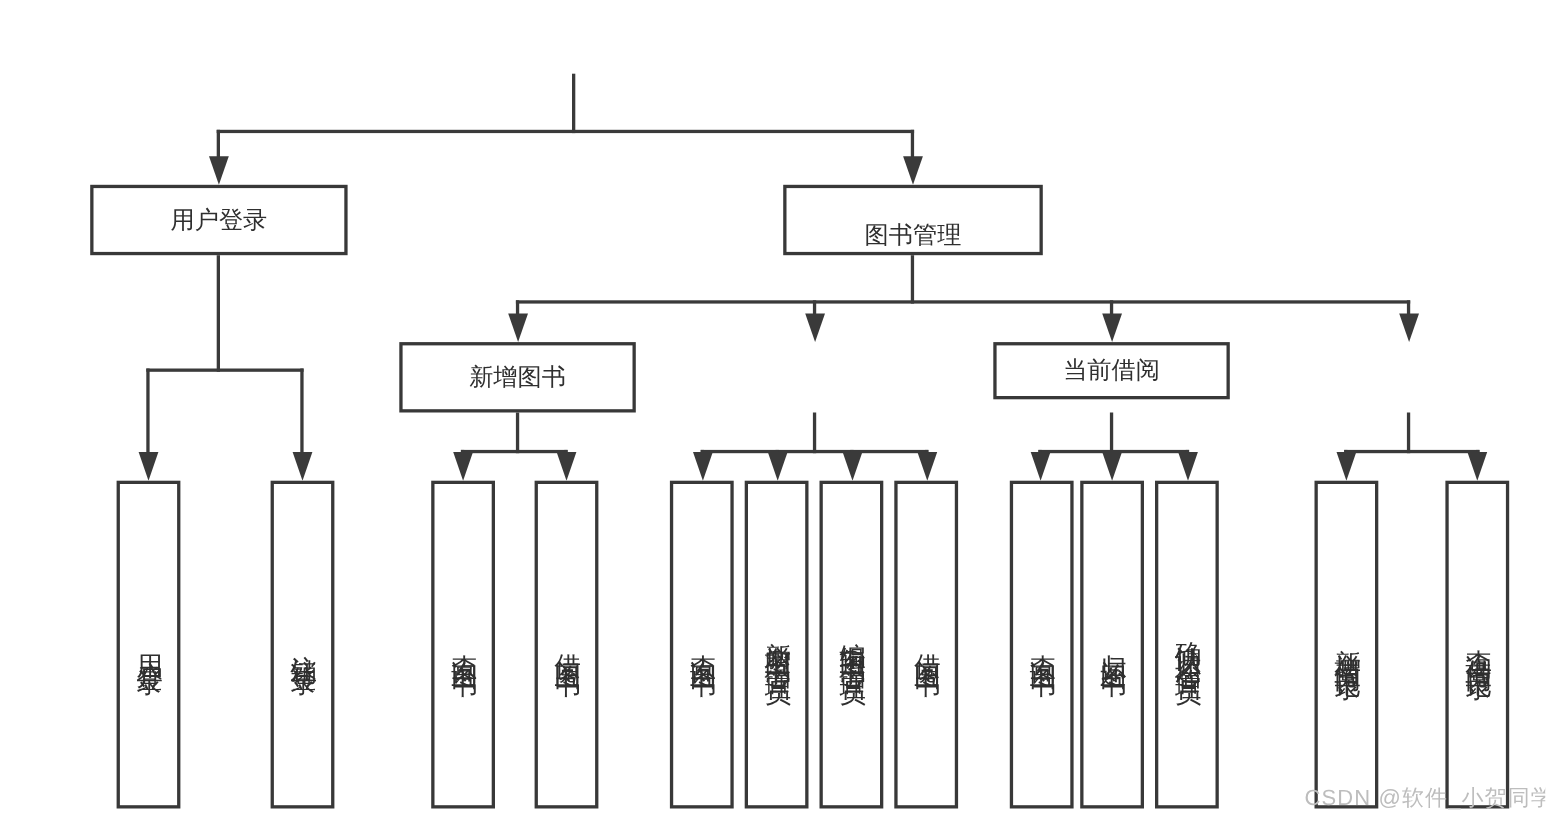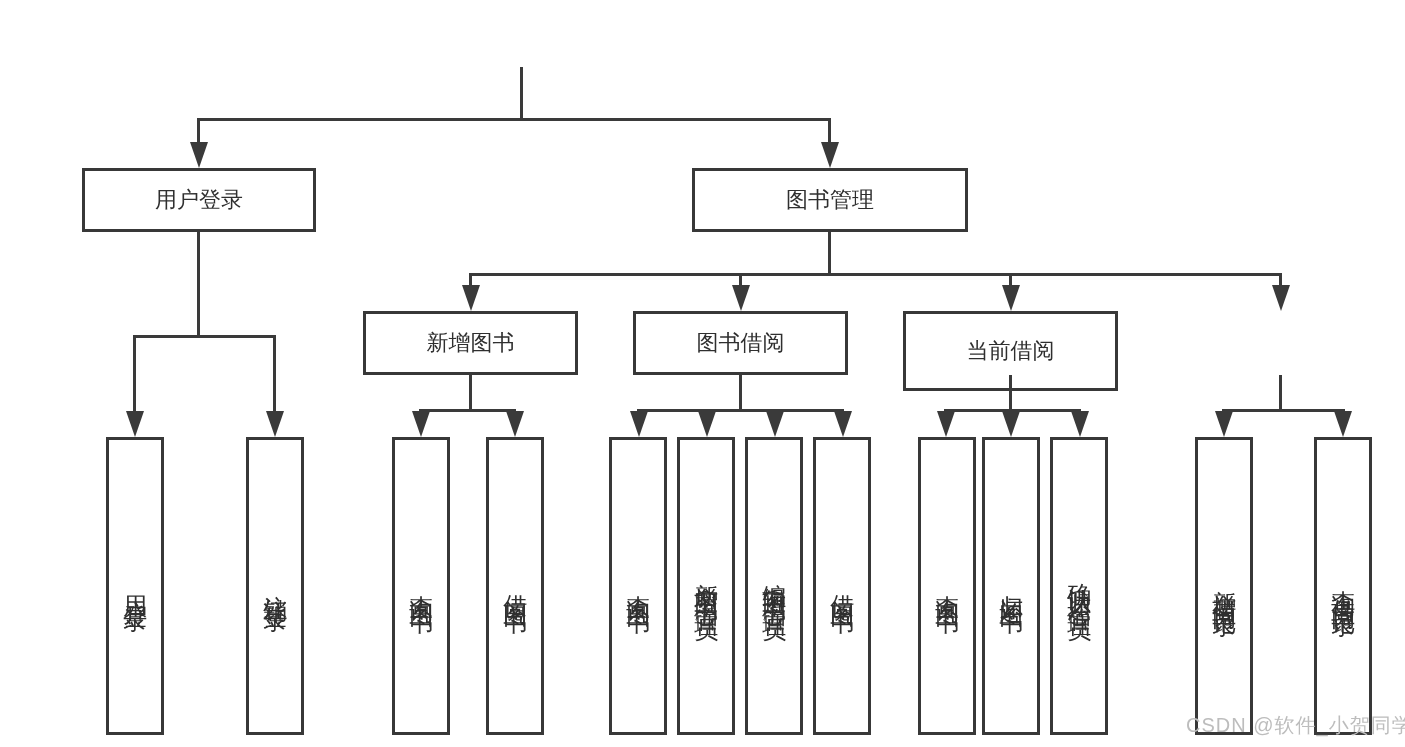--- a/index.html
+++ b/index.html
@@ -41,21 +41,21 @@
   <div class="vl" style="left:520px;top:67px;height:54px;"></div>
   <div class="hl" style="left:197px;top:118px;width:634px;"></div>
   <div class="vl" style="left:197px;top:118px;height:28px;"></div>
   <div class="vl" style="left:828px;top:118px;height:28px;"></div>
   <div class="arr" style="left:190px;top:142px;"></div>
   <div class="arr" style="left:821px;top:142px;"></div>
 
   <div class="box" style="left:82px;top:168px;width:234px;height:64px;">
     <span>用户登录</span>
   </div>
-  <div class="box" style="left:692px;top:168px;width:276px;height:64px;">
+  <div class="box" style="left:712px;top:168px;width:236px;height:64px;align-items:flex-end;">
     <span>图书管理</span>
   </div>
 
   <div class="vl" style="left:197px;top:232px;height:106px;"></div>
   <div class="hl" style="left:133px;top:335px;width:143px;"></div>
   <div class="vl" style="left:133px;top:335px;height:80px;"></div>
   <div class="vl" style="left:273px;top:335px;height:80px;"></div>
   <div class="arr" style="left:126px;top:411px;"></div>
   <div class="arr" style="left:266px;top:411px;"></div>
 
@@ -66,24 +66,21 @@
   <div class="vl" style="left:1009px;top:273px;height:16px;"></div>
   <div class="vl" style="left:1279px;top:273px;height:16px;"></div>
   <div class="arr" style="left:462px;top:285px;"></div>
   <div class="arr" style="left:732px;top:285px;"></div>
   <div class="arr" style="left:1002px;top:285px;"></div>
   <div class="arr" style="left:1272px;top:285px;"></div>
 
   <div class="box" style="left:363px;top:311px;width:215px;height:64px;">
     <span>新增图书</span>
   </div>
-  <div class="box" style="left:633px;top:311px;width:215px;height:64px;">
-    <span>图书借阅</span>
-  </div>
-  <div class="box" style="left:903px;top:311px;width:215px;height:80px;">
+  <div class="box" style="left:903px;top:311px;width:215px;height:52px;">
     <span>当前借阅</span>
   </div>
 
   <div class="vl" style="left:469px;top:375px;height:37px;"></div>
   <div class="hl" style="left:419px;top:409px;width:97px;"></div>
   <div class="vl" style="left:419px;top:409px;height:10px;"></div>
   <div class="vl" style="left:513px;top:409px;height:10px;"></div>
   <div class="arr" style="left:412px;top:411px;"></div>
   <div class="arr" style="left:506px;top:411px;"></div>
 

